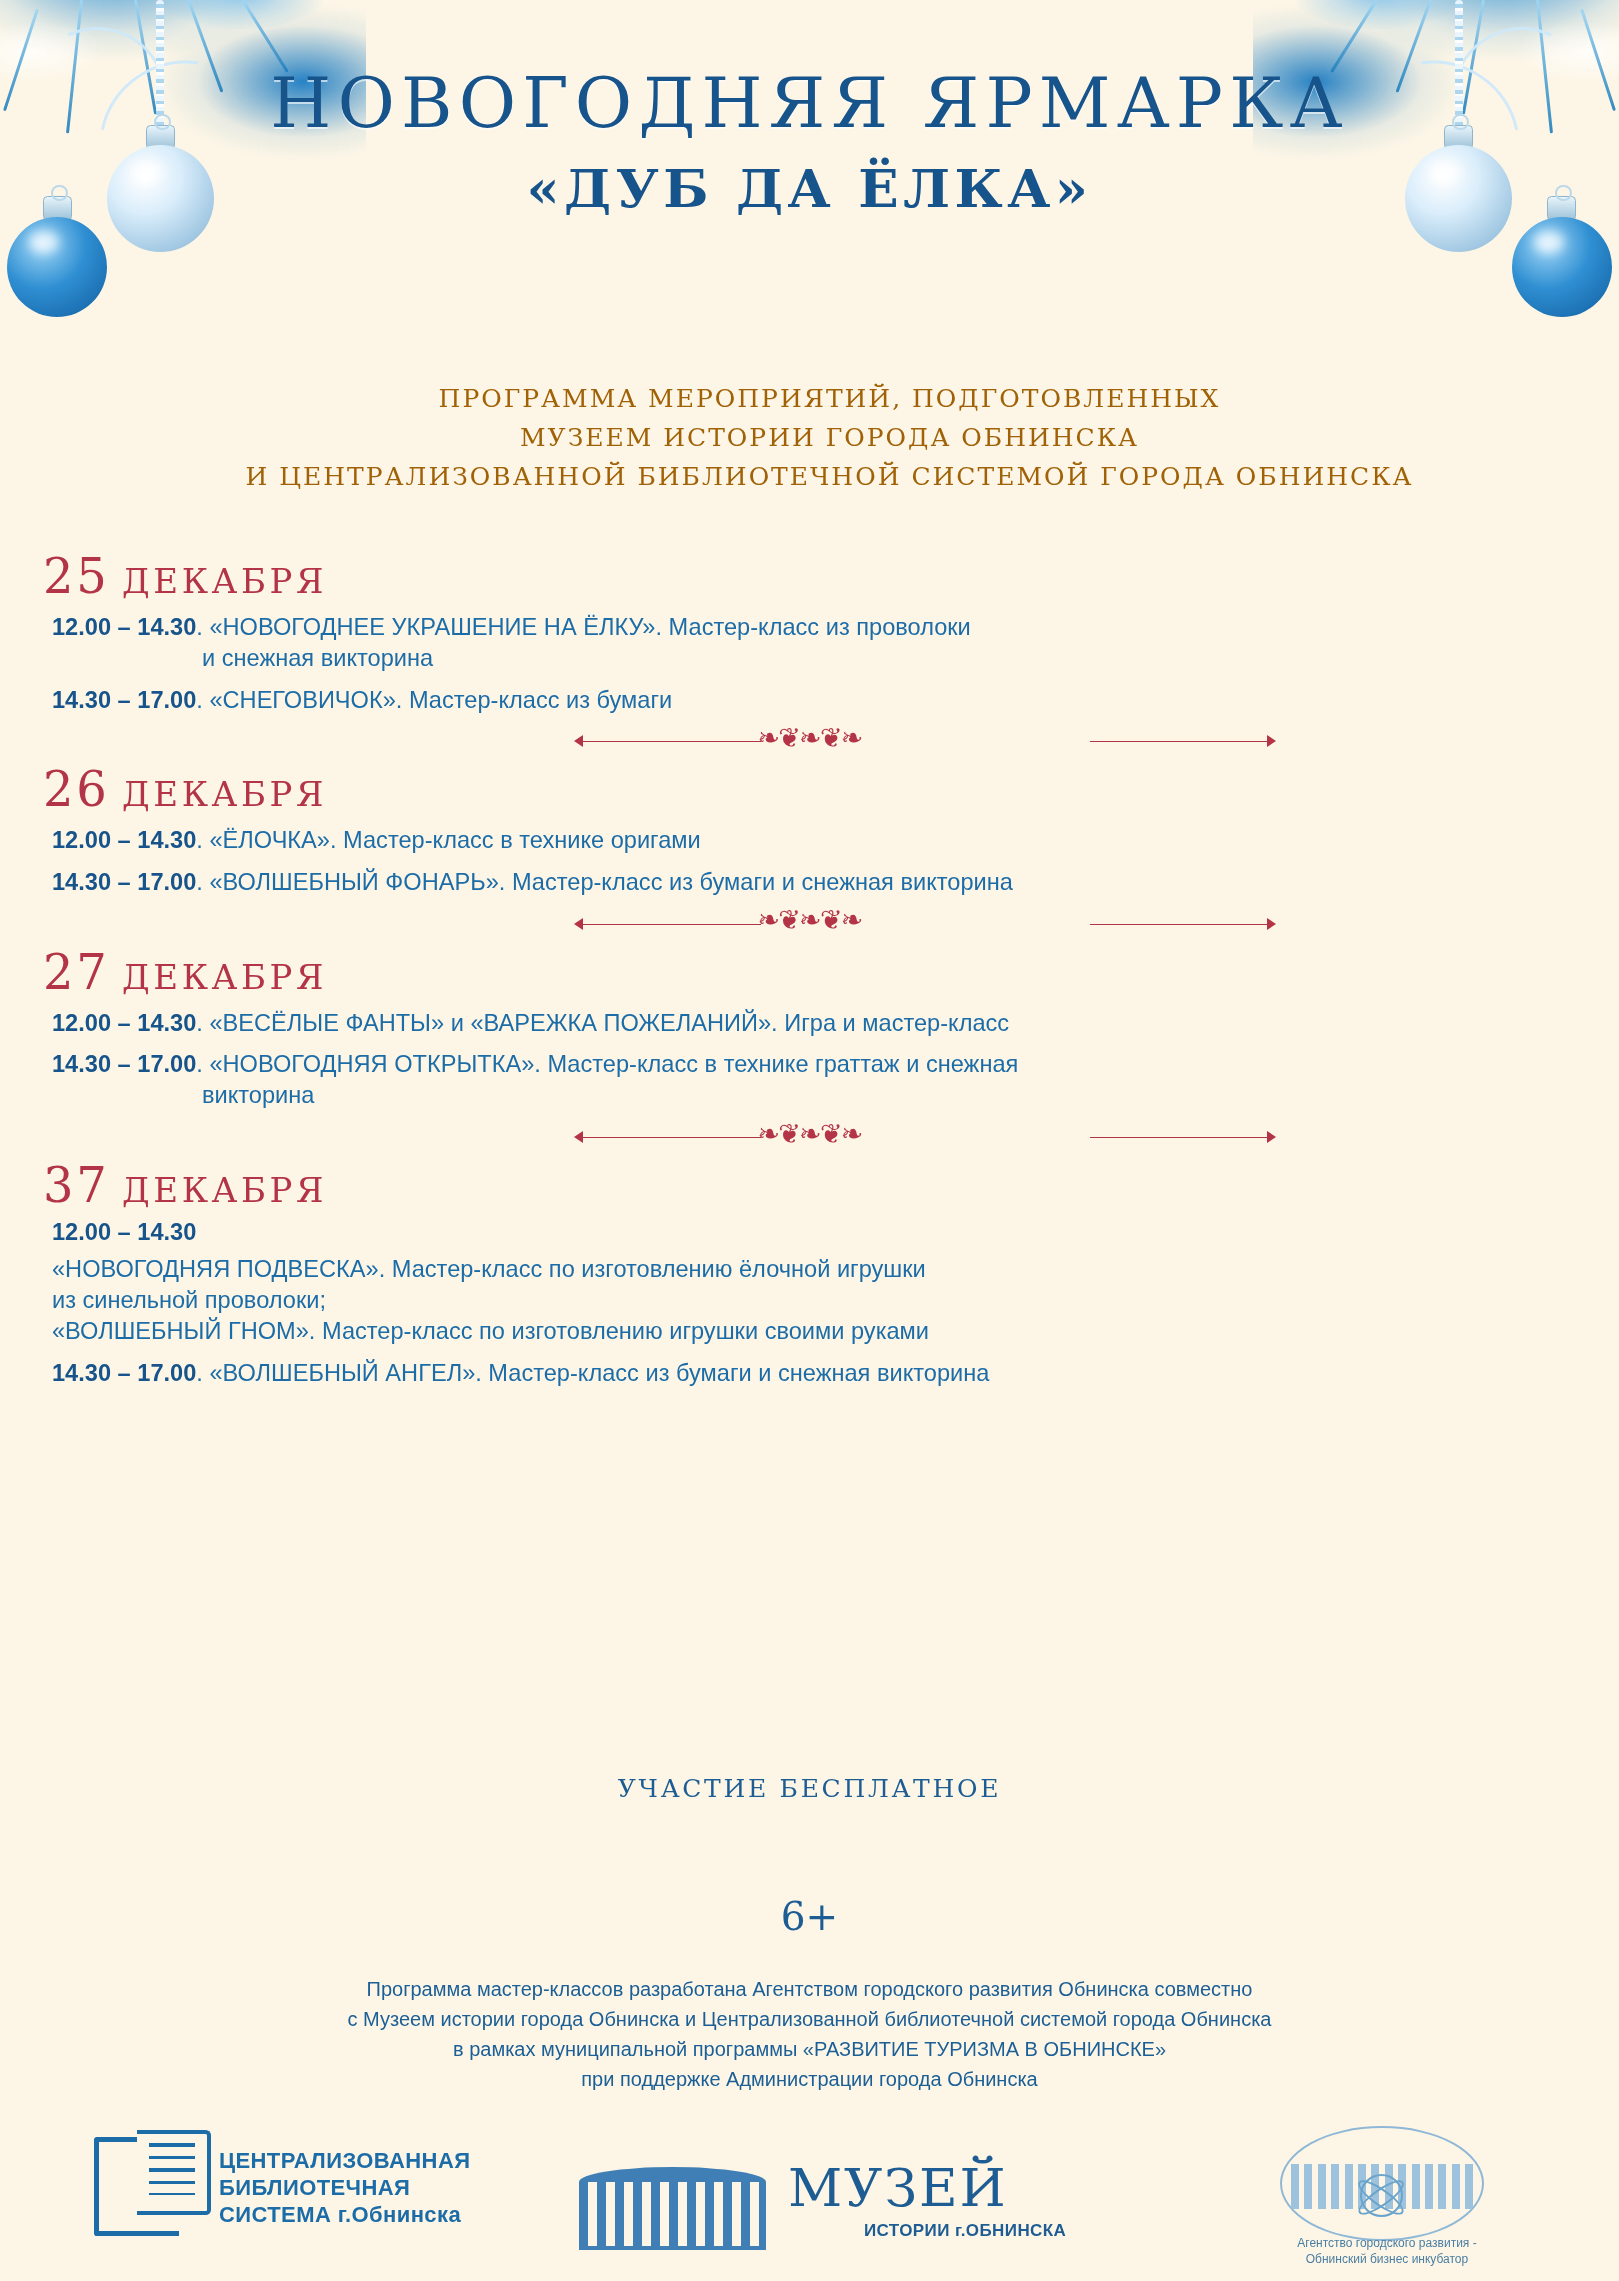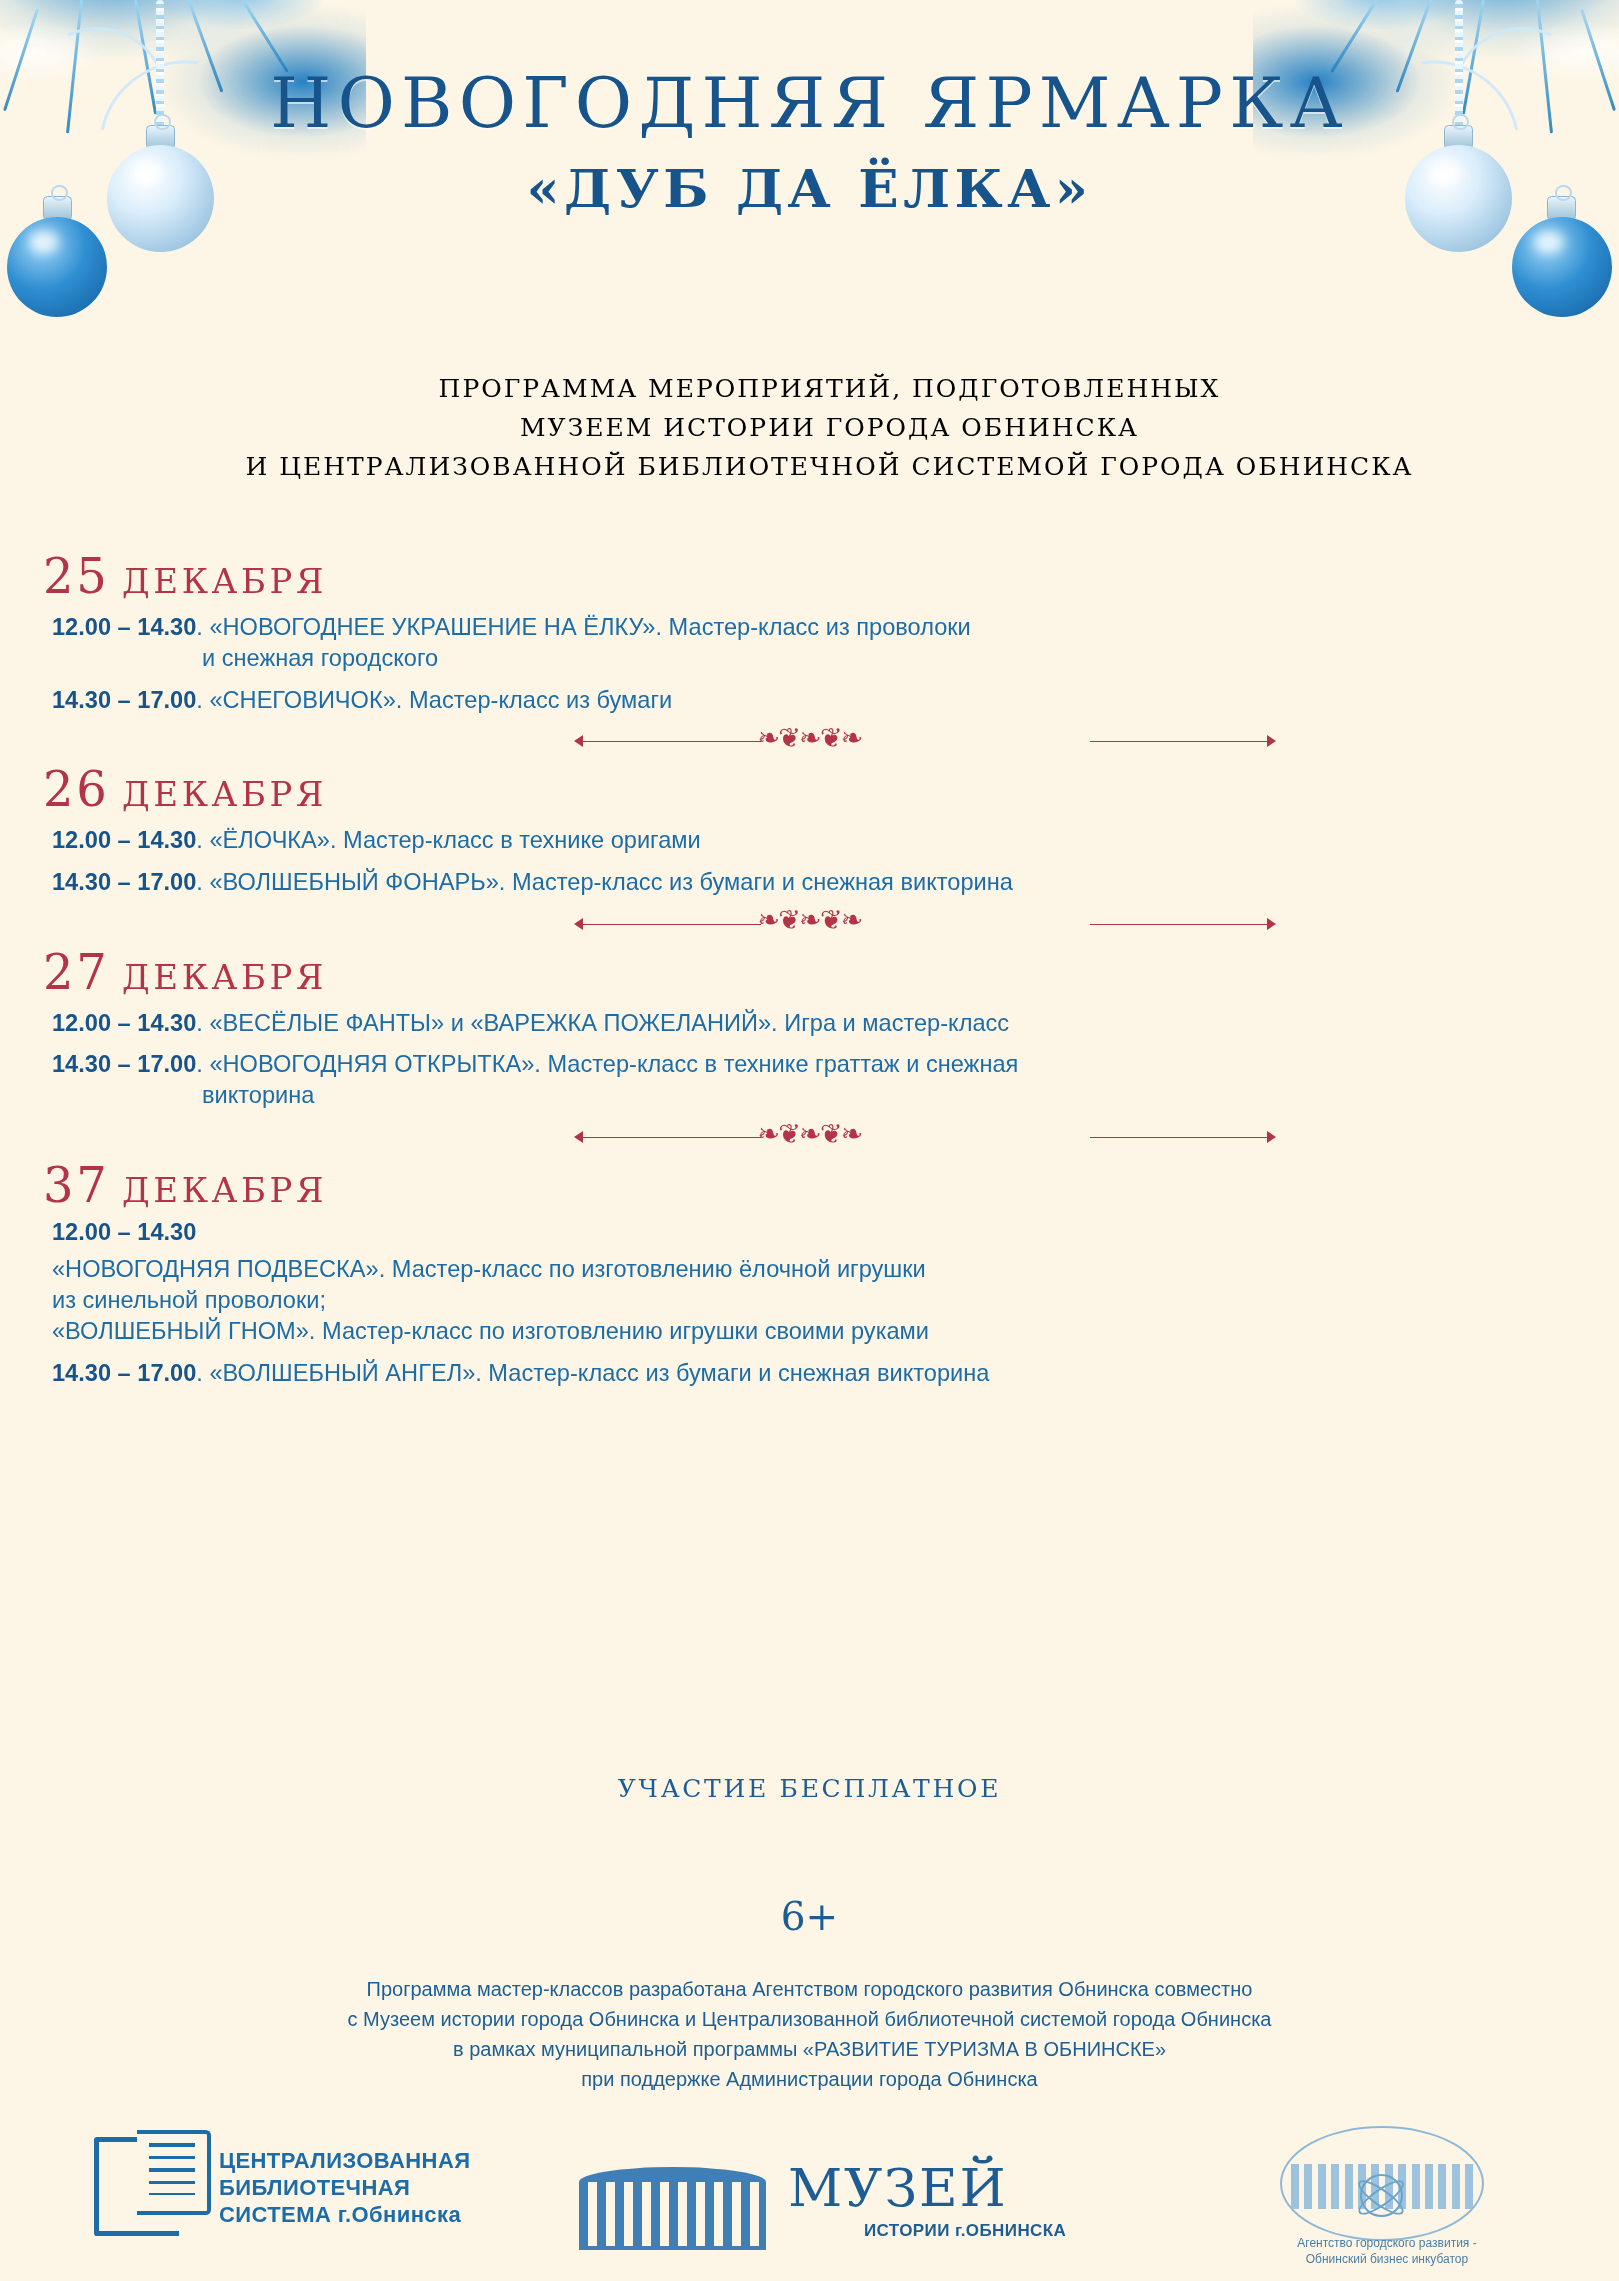--- a/index.html
+++ b/index.html
@@ -129,29 +129,29 @@
     font-size: 53px;
     letter-spacing: 4.5px;
     color: #17548c;
     font-weight: 700;
     margin-top: 12.5px;
     white-space: nowrap;
   }
 
   .program-head {
     position: absolute;
-    top: 370px;
+    top: 380px;
     left: 0;
     right: 0;
     text-align: center;
     font-family: "DejaVu Serif", serif;
     font-size: 25px;
     letter-spacing: 2px;
     line-height: 1.55;
-    color: #000000;
+    color: #a16207;
     z-index: 5;
     padding-left: 40px;
   }
   .program-head div { white-space: nowrap; }
 
   
   .schedule {
     position: absolute;
     top: 552px;
     left: 43px;
@@ -496,21 +496,21 @@
   </div>
 
   <div class="schedule">
 
     <div class="day-block">
       <div class="day-head">
         <span class="day-num">25</span><span class="day-month">ДЕКАБРЯ</span>
       </div>
       <div class="event">
         <span class="time">12.00 – 14.30</span><span>. «НОВОГОДНЕЕ УКРАШЕНИЕ НА ЁЛКУ». Мастер-класс из проволоки</span>
-        <span class="indent">и снежная городского</span>
+        <span class="indent">и снежная викторина</span>
       </div>
       <div class="event">
         <span class="time">14.30 – 17.00</span><span>. «СНЕГОВИЧОК». Мастер-класс из бумаги</span>
       </div>
     </div>
 
     <div class="divider">
       <div class="bar left"></div>
       <div class="tip l"></div>
       <div class="orn">❧❦❧❦❧</div>

